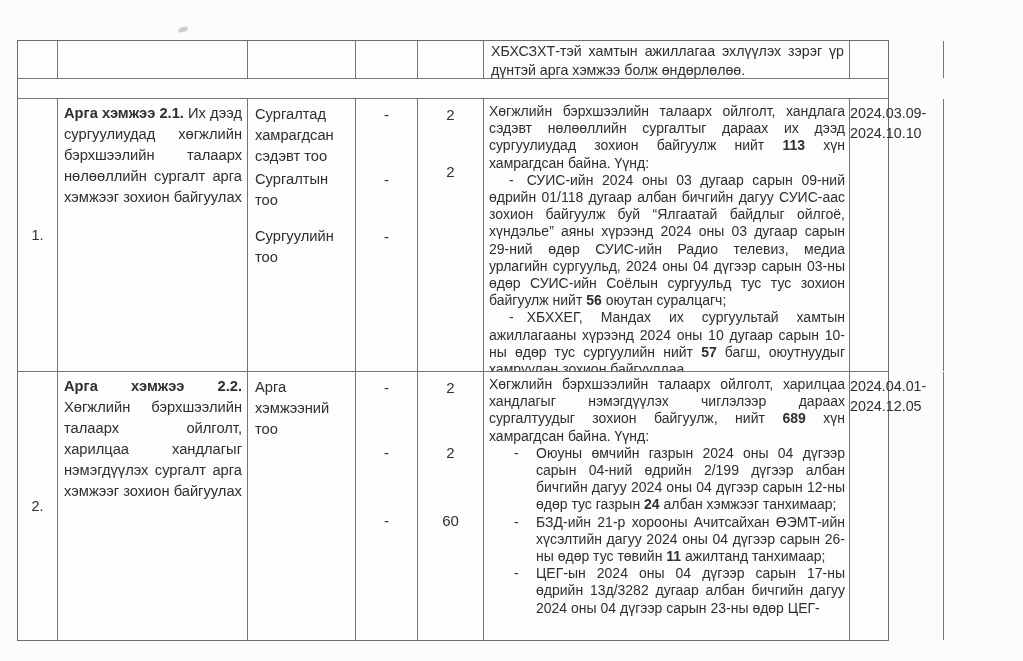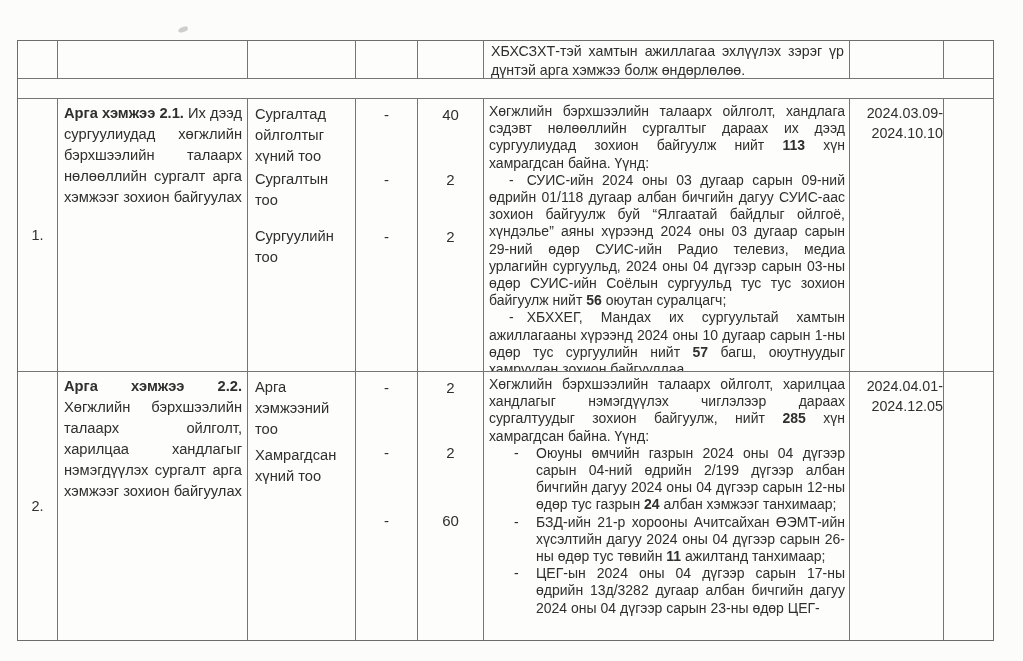--- a/index.html
+++ b/index.html
@@ -10,21 +10,21 @@
     color:#2f2f2f;
     -webkit-font-smoothing:antialiased;
   }
   .page{position:relative;width:1023px;height:661px;}
   .speck{
     position:absolute;left:178px;top:27px;width:10px;height:5px;
     background:#a8a8a6;opacity:.55;border-radius:60% 40% 50% 50%;
     transform:rotate(-18deg);
   }
   .table{
-    position:absolute;left:17px;top:40px;width:977px;
+    position:absolute;left:17px;top:40px;width:872px;
     border:1px solid #6d6d6d;
     box-sizing:border-box;
     background:#fdfdfb;
   }
   .trow{
     display:grid;
     grid-template-columns:40px 190px 108px 62px 66px 366px 94px 53px;
     border-bottom:1px solid #757575;
   }
   .trow:last-child{border-bottom:none;}
@@ -64,21 +64,21 @@
   .h68{height:68px;}
   .c-res{padding:4px 4px 0 5px;font-size:14px;line-height:17.2px;}
   .c-res p{margin:0;text-align:justify;}
   .b-indent{text-indent:20px;}
   .mk{margin-right:13px;}
   .hb{display:flex;padding-left:25px;}
   .mk2{width:22px;flex:none;}
   .hbt{flex:1;text-align:justify;}
   .c-per{
     padding-top:4px;font-size:14.3px;line-height:20px;
-    text-align:right;
+    text-align:left;
   }
   b{font-weight:bold;}
 </style>
 </head>
 <body>
 
 <div class="page">
   <div class="speck"></div>
 
   <div class="table">
@@ -97,67 +97,65 @@
     <div class="trow r1">
       <div class="cell span-all goal">Зорилт 2. “Хөгжлийн бэрхшээлийн талаарх мэдлэг ойлголтыг дээшлүүлэх”</div>
     </div>
 
     <div class="trow r2">
       <div class="cell c-no">1.</div>
       <div class="cell c-act">
         <p><b>Арга хэмжээ 2.1.</b><span> Их дээд сургуулиудад хөгжлийн бэрхшээлийн талаарх нөлөөллийн сургалт арга хэмжээг зохион байгуулах</span></p>
       </div>
       <div class="cell c-ind">
-        <div class="grp h65">Сургалтад ойлголтыг хүний тоо</div>
+        <div class="grp h65">Сургалтад хамрагдсан сэдэвт тоо</div>
         <div class="grp h57">Сургалтын тоо</div>
         <div class="grp">Сургуулийн тоо</div>
       </div>
       <div class="cell c-val">
         <div class="grp h65">-</div>
         <div class="grp h57">-</div>
         <div class="grp">-</div>
       </div>
       <div class="cell c-val">
-        <div class="grp h65">40</div>
         <div class="grp h57">2</div>
         <div class="grp">2</div>
       </div>
       <div class="cell c-res">
         <p><span>Хөгжлийн бэрхшээлийн талаарх ойлголт, хандлага сэдэвт нөлөөллийн сургалтыг дараах их дээд сургуулиудад зохион байгуулж нийт </span><b>113</b><span> хүн хамрагдсан байна. Үүнд:</span></p>
         <p class="b-indent"><span class="mk">-</span><span>СУИС-ийн 2024 оны 03 дугаар сарын 09-ний өдрийн 01/118 дугаар албан бичгийн дагуу СУИС-аас зохион байгуулж буй “Ялгаатай байдлыг ойлгоё, хүндэлье” аяны хүрээнд 2024 оны 03 дугаар сарын 29-ний өдөр СУИС-ийн Радио телевиз, медиа урлагийн сургуульд, 2024 оны 04 дүгээр сарын 03-ны өдөр СУИС-ийн Соёлын сургуульд тус тус зохион байгуулж нийт </span><b>56</b><span> оюутан суралцагч;</span></p>
-        <p class="b-indent"><span class="mk">-</span><span>ХБХХЕГ, Мандах их сургуультай хамтын ажиллагааны хүрээнд 2024 оны 10 дугаар сарын 1-ны өдөр тус сургуулийн нийт </span><b>57</b><span> багш, оюутнуудыг хамруулан зохион байгууллаа.</span></p>
+        <p class="b-indent"><span class="mk">-</span><span>ХБХХЕГ, Мандах их сургуультай хамтын ажиллагааны хүрээнд 2024 оны 10 дугаар сарын 10-ны өдөр тус сургуулийн нийт </span><b>57</b><span> багш, оюутнуудыг хамруулан зохион байгууллаа.</span></p>
       </div>
       <div class="cell c-per">
         <div>2024.03.09-</div>
         <div>2024.10.10</div>
       </div>
       <div class="cell"></div>
     </div>
 
     <div class="trow r3">
       <div class="cell c-no">2.</div>
       <div class="cell c-act">
         <p><b>Арга хэмжээ 2.2.</b><span> Хөгжлийн бэрхшээлийн талаарх ойлголт, харилцаа хандлагыг нэмэгдүүлэх сургалт арга хэмжээг зохион байгуулах</span></p>
       </div>
       <div class="cell c-ind">
         <div class="grp h68">Арга хэмжээний тоо</div>
-        <div class="grp">Хамрагдсан хүний тоо</div>
       </div>
       <div class="cell c-val">
         <div class="grp h65">-</div>
         <div class="grp h68">-</div>
         <div class="grp">-</div>
       </div>
       <div class="cell c-val">
         <div class="grp h65">2</div>
         <div class="grp h68">2</div>
         <div class="grp">60</div>
       </div>
       <div class="cell c-res">
-        <p><span>Хөгжлийн бэрхшээлийн талаарх ойлголт, харилцаа хандлагыг нэмэгдүүлэх чиглэлээр дараах сургалтуудыг зохион байгуулж, нийт </span><b>285</b><span> хүн хамрагдсан байна. Үүнд:</span></p>
+        <p><span>Хөгжлийн бэрхшээлийн талаарх ойлголт, харилцаа хандлагыг нэмэгдүүлэх чиглэлээр дараах сургалтуудыг зохион байгуулж, нийт </span><b>689</b><span> хүн хамрагдсан байна. Үүнд:</span></p>
         <div class="hb">
             <span class="mk2">-</span>
             <span class="hbt"><span>Оюуны өмчийн газрын 2024 оны 04 дүгээр сарын 04-ний өдрийн 2/199 дүгээр албан бичгийн дагуу 2024 оны 04 дүгээр сарын 12-ны өдөр тус газрын </span><b>24</b><span> албан хэмжээг танхимаар;</span></span>
           </div>
         <div class="hb">
             <span class="mk2">-</span>
             <span class="hbt"><span>БЗД-ийн 21-р хорооны Ачитсайхан ӨЭМТ-ийн хүсэлтийн дагуу 2024 оны 04 дүгээр сарын 26-ны өдөр тус төвийн </span><b>11</b><span> ажилтанд танхимаар;</span></span>
           </div>
         <div class="hb">
             <span class="mk2">-</span>

